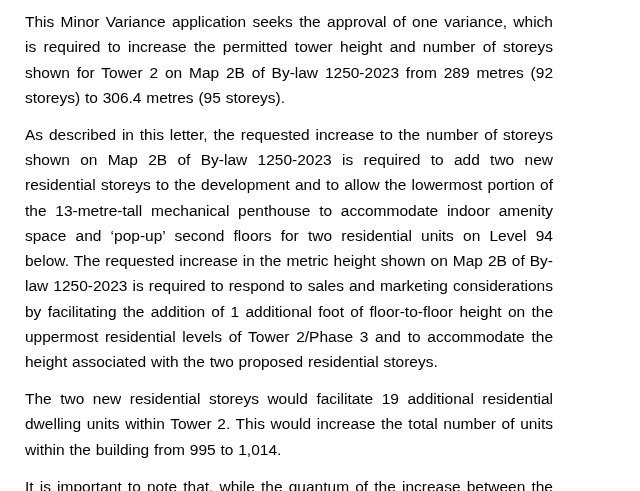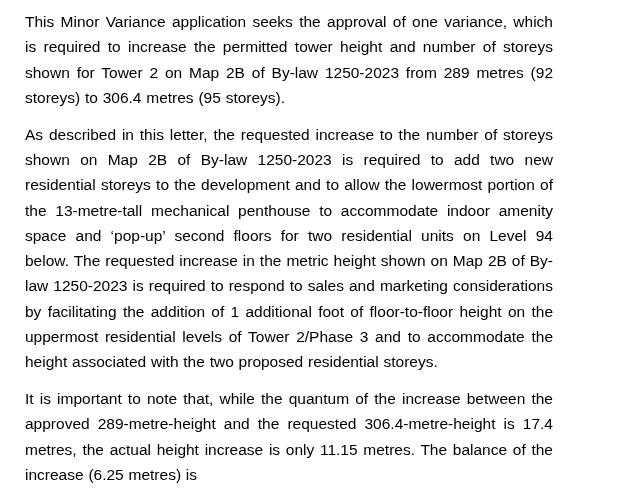--- a/index.html
+++ b/index.html
@@ -26,14 +26,15 @@
     text-justify: inter-word;
     word-spacing: 0.5px;
   }
 </style>
 </head>
 <body>
 
 <div class="page">
   <p>This Minor Variance application seeks the approval of one variance, which is required to increase the permitted tower height and number of storeys shown for Tower 2 on Map 2B of By-law 1250-2023 from 289 metres (92 storeys) to 306.4 metres (95 storeys).</p>
   <p>As described in this letter, the requested increase to the number of storeys shown on Map 2B of By-law 1250-2023 is required to add two new residential storeys to the development and to allow the lowermost portion of the 13-metre-tall mechanical penthouse to accommodate indoor amenity space and ‘pop-up’ second floors for two residential units on Level 94 below. The requested increase in the metric height shown on Map 2B of By-law 1250-2023 is required to respond to sales and marketing considerations by facilitating the addition of 1 additional foot of floor-to-floor height on the uppermost residential levels of Tower 2/Phase 3 and to accommodate the height associated with the two proposed residential storeys.</p>
+  <p>The two new residential storeys would facilitate 19 additional residential dwelling units within Tower 2. This would increase the total number of units within the building from 995 to 1,014.</p>
   <p>It is important to note that, while the quantum of the increase between the approved 289-metre-height and the requested 306.4-metre-height is 17.4 metres, the actual height increase is only 11.15 metres. The balance of the increase (6.25 metres) is</p>
 </div>
 
 </body></html>

